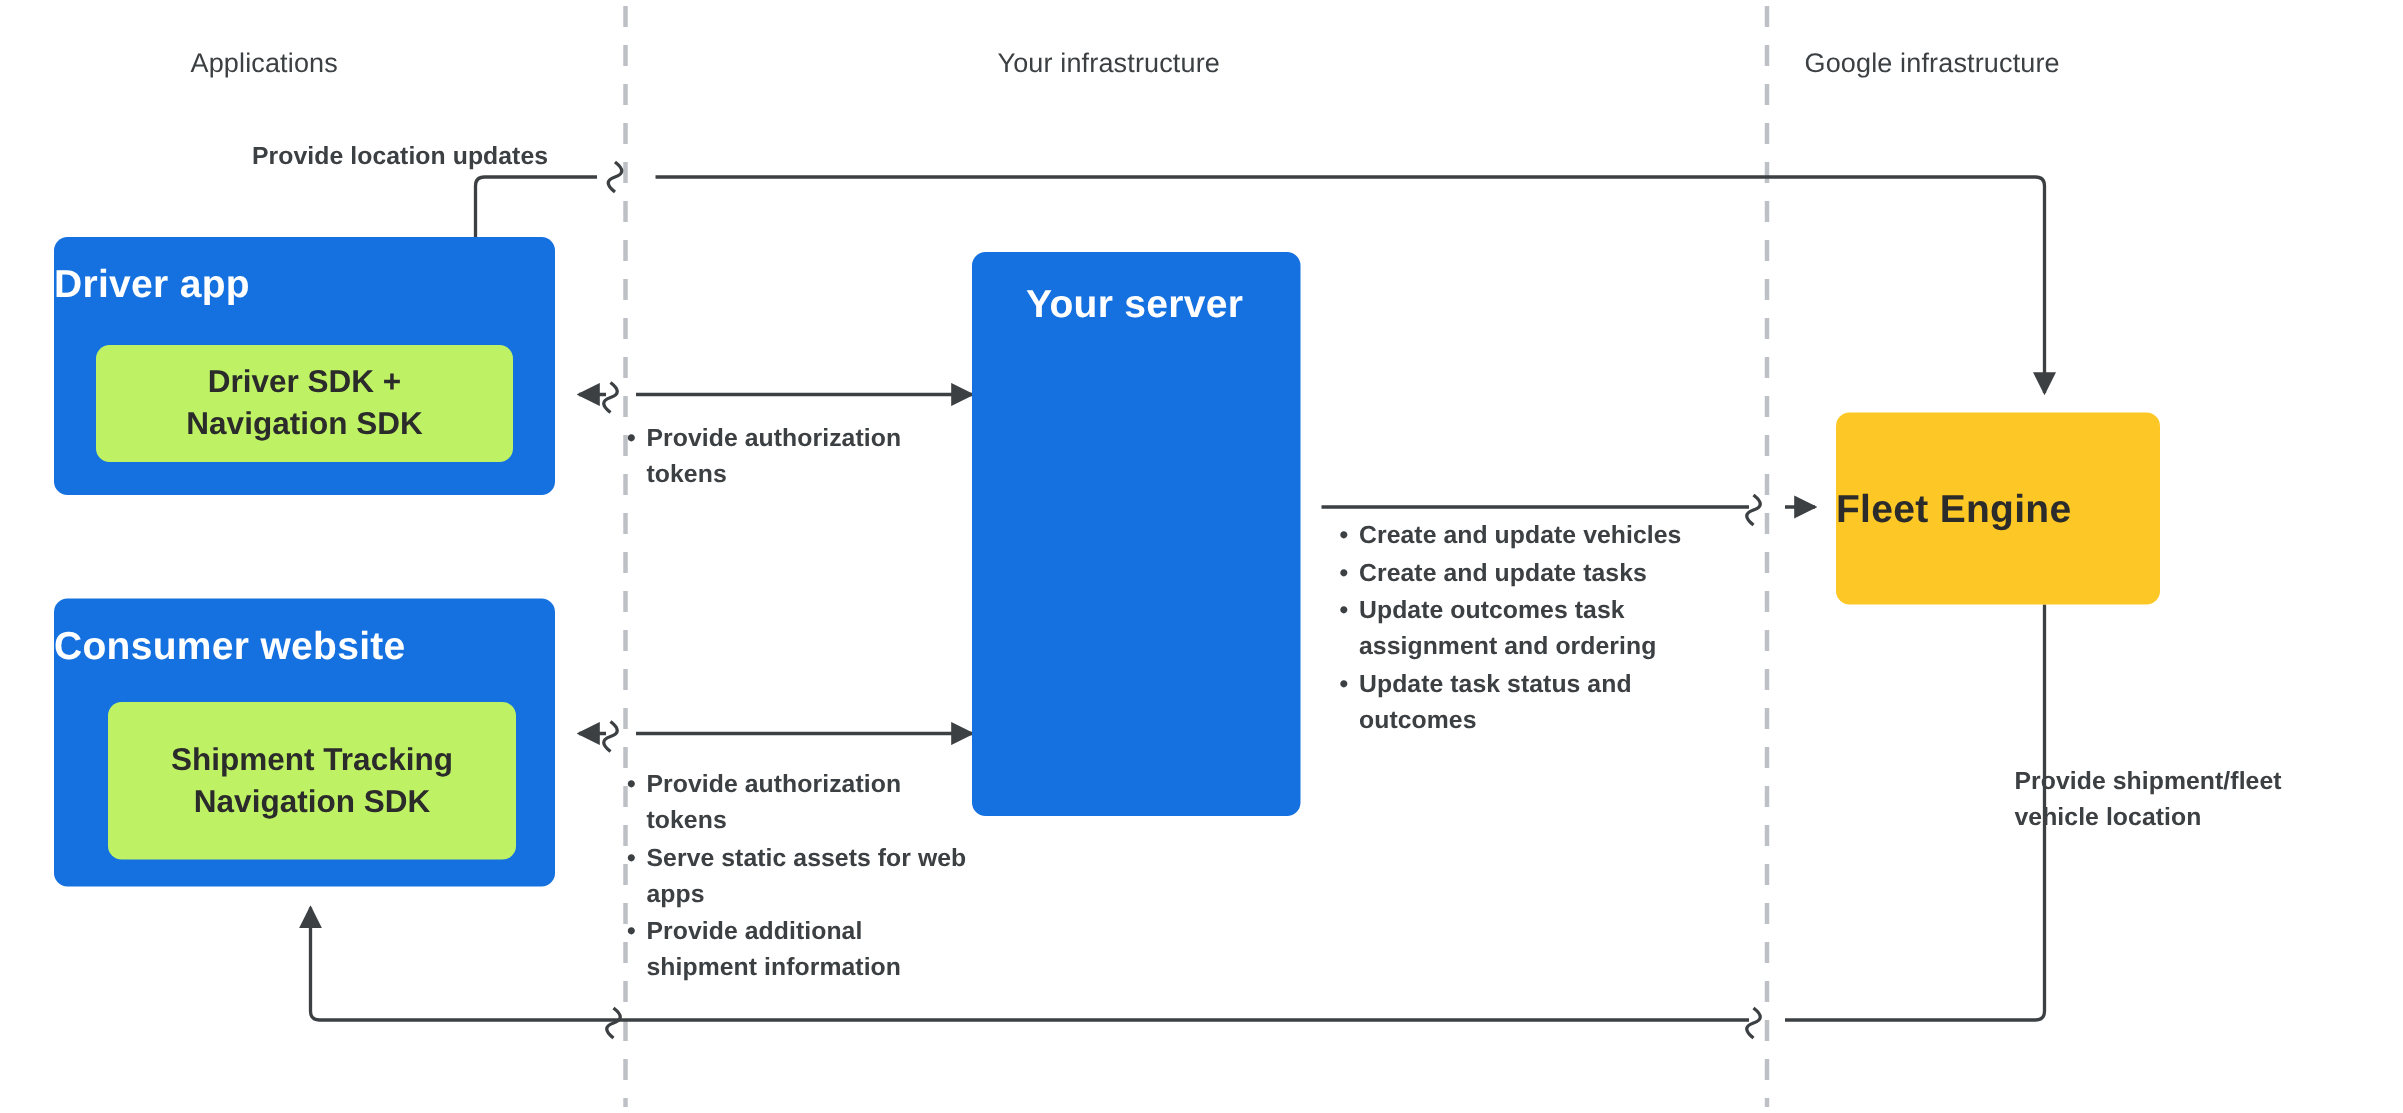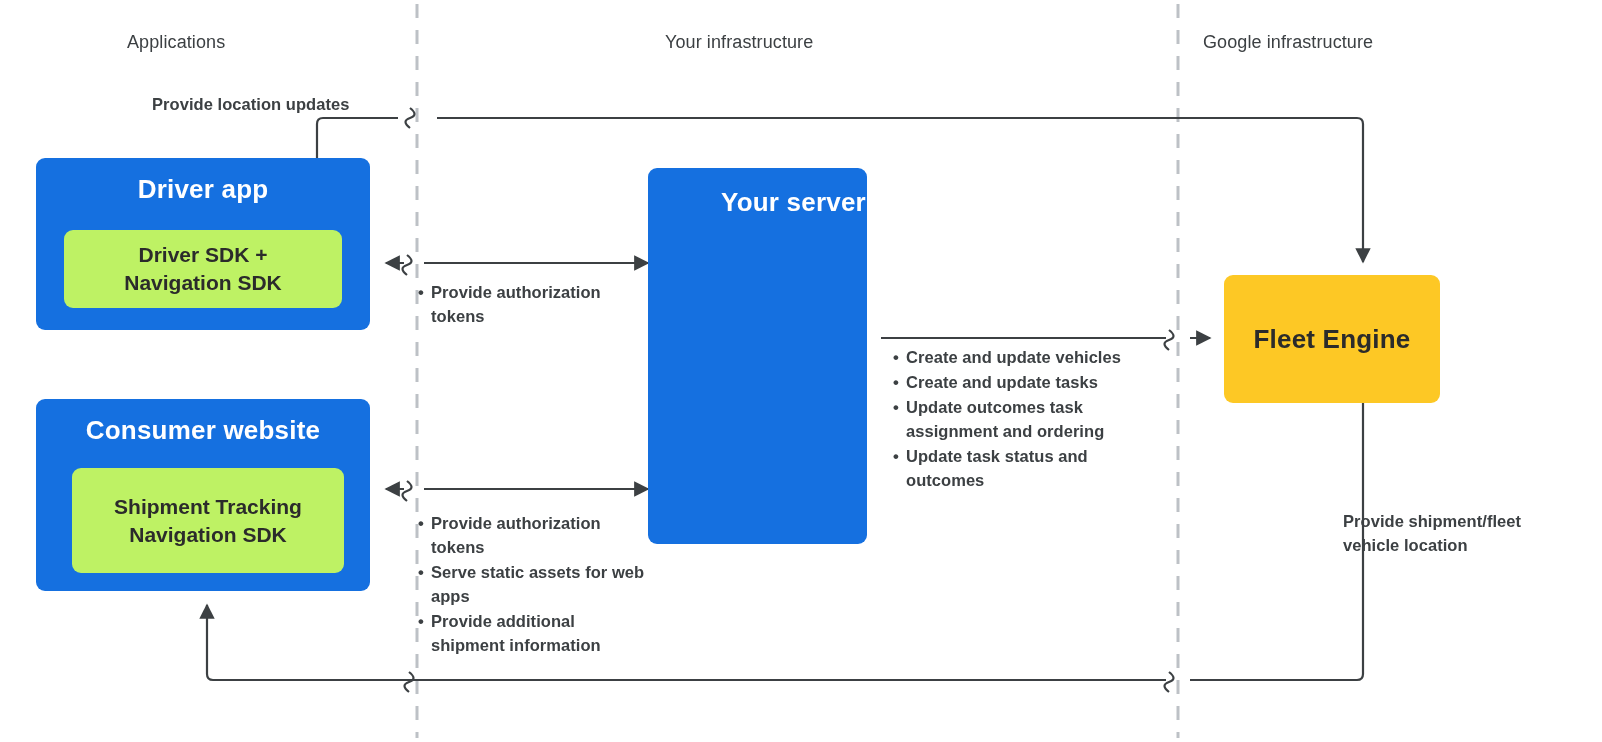--- a/index.html
+++ b/index.html
@@ -43,21 +43,21 @@
     position: absolute;
     box-sizing: border-box;
     border-radius: 9px;
   }
   .box-blue { background: #1570e0; }
   .box-yellow { background: #fdc825; }
 
   .box-title {
     position: absolute;
     width: 100%;
-    text-align: center;
+    text-align: left;
     font-size: 26px;
     font-weight: bold;
     color: #ffffff;
     letter-spacing: 0.2px;
   }
   .inner-label {
     position: absolute;
     box-sizing: border-box;
     display: flex;
     align-items: center;
@@ -78,21 +78,21 @@
 
   #consumer-site      { left: 36px;  top: 399px; width: 334px; height: 192px; }
   #consumer-site-title{ top: 16px; }
   #shipment-lib-box   { left: 72px;  top: 468px; width: 272px; height: 105px; }
 
   #your-server       { left: 648px; top: 168px; width: 219px; height: 376px; padding-left: 36px; }
   #your-server-title { top: 19px; }
 
   #fleet-engine {
     left: 1224px; top: 275px; width: 216px; height: 128px;
-    display: flex; align-items: center; justify-content: center;
+    display: flex; align-items: center; justify-content: flex-start;
   }
   #fleet-engine-title {
     position: static;
     width: auto;
     font-size: 26px;
     font-weight: bold;
     color: #2b2b2b;
     letter-spacing: 0.2px;
   }
 
@@ -114,21 +114,21 @@
     position: relative;
     padding-left: 13px;
     margin: 0 0 1px 0;
   }
   .anno li::before {
     content: "\2022";
     position: absolute;
     left: 0;
     top: 0;
   }
-  #anno-location-updates { left: 152px; top: 92px; }
+  #anno-location-updates { left: 168px; top: 92px; }
   #anno-driver-server    { left: 418px; top: 280px; width: 240px; }
   #anno-consumer-server  { left: 418px; top: 511px; width: 230px; }
   #anno-server-fleet     { left: 893px; top: 345px; width: 265px; }
   #anno-fleet-back       { left: 1343px; top: 509px; width: 225px; }
 </style>
 </head>
 <body>
 
 <div id="diagram">
 

